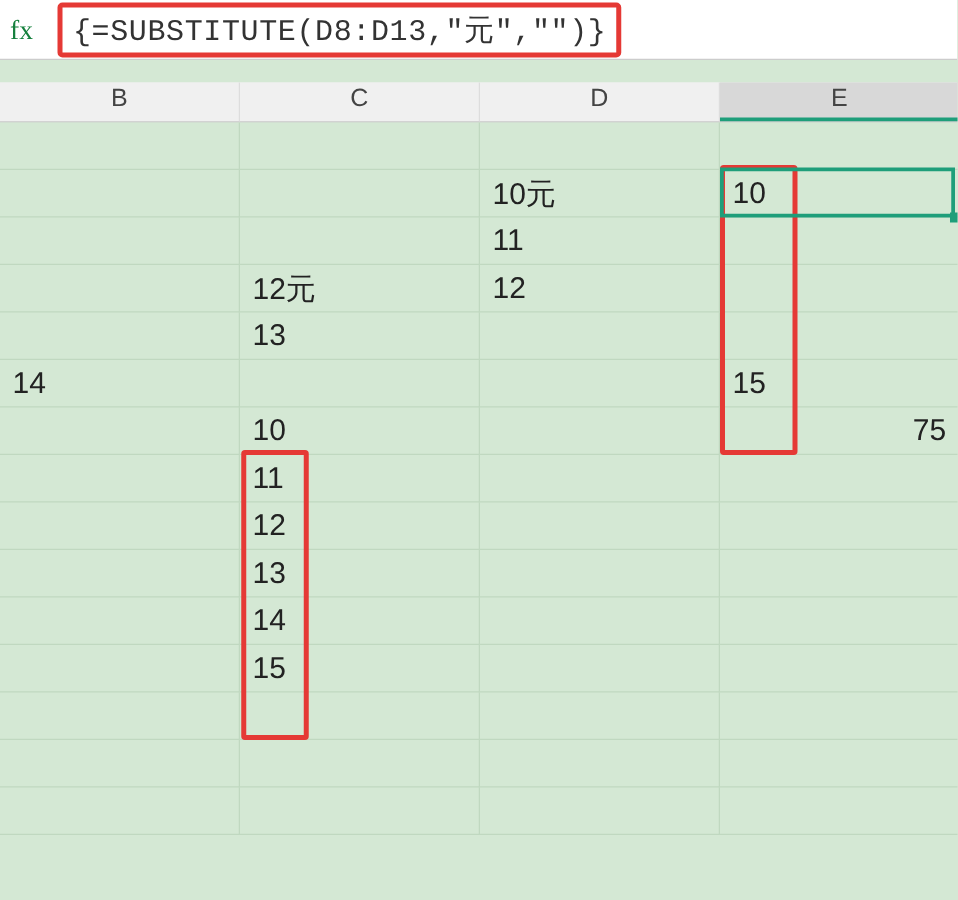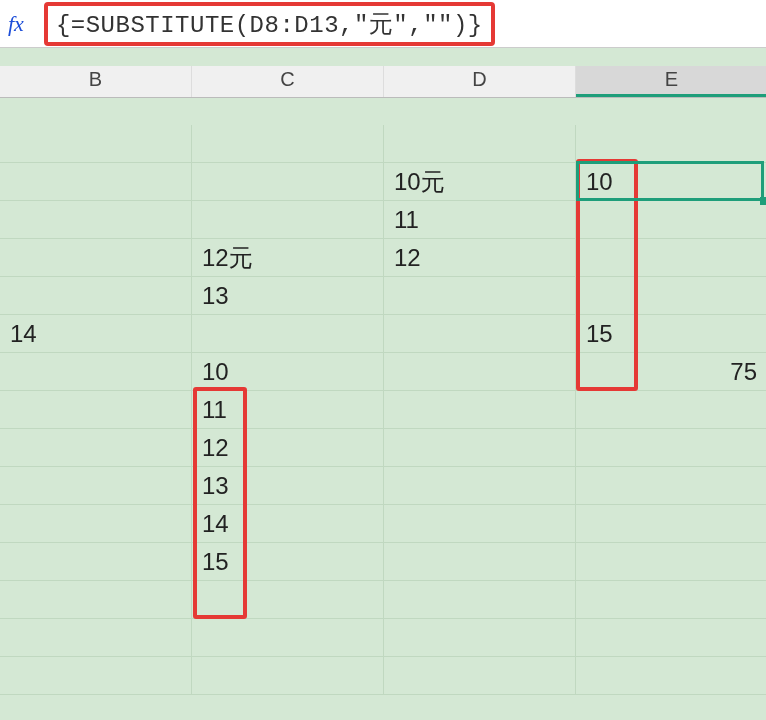--- a/index.html
+++ b/index.html
@@ -12,23 +12,22 @@
     }
     .formula-bar {
       display: flex;
       align-items: center;
       background: #ffffff;
       height: 48px;
       border-bottom: 1px solid #ccc;
       padding: 0 8px;
     }
     .fx-label {
-      font-style: italic;
       font-size: 22px;
-      color: #1d4ed8;
+      color: #15803d;
       margin-right: 20px;
       font-family: Georgia, serif;
     }
     .formula-box {
       border: 4px solid #e53935;
       border-radius: 4px;
       padding: 2px 8px;
       display: inline-block;
     }
     .formula-content {
@@ -58,21 +57,20 @@
     .col-headers .col.selected {
       background: #d8d8d8;
       border-bottom: 3px solid #1e9e7a;
     }
     .grid {
       position: relative;
       display: grid;
       grid-template-columns: repeat(4, 192px);
       grid-auto-rows: 38px;
       background: #d4e8d4;
-      margin-top: 27px;
     }
     .cell {
       border-right: 1px solid #c0d8c0;
       border-bottom: 1px solid #c0d8c0;
       display: flex;
       align-items: center;
       padding: 0 10px;
       font-size: 24px;
       color: #222;
     }

